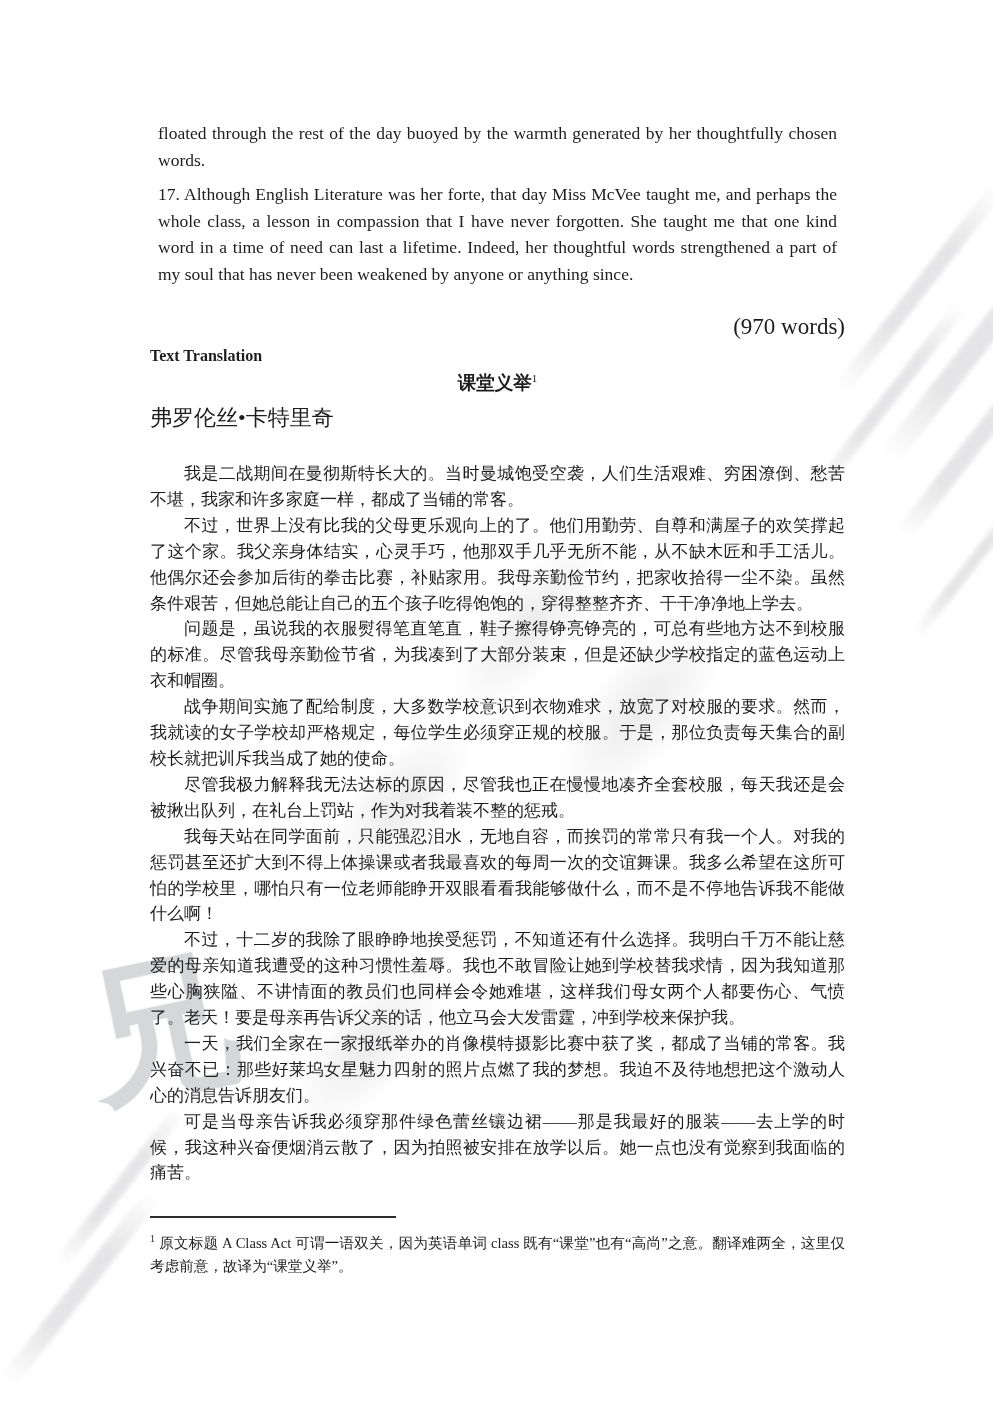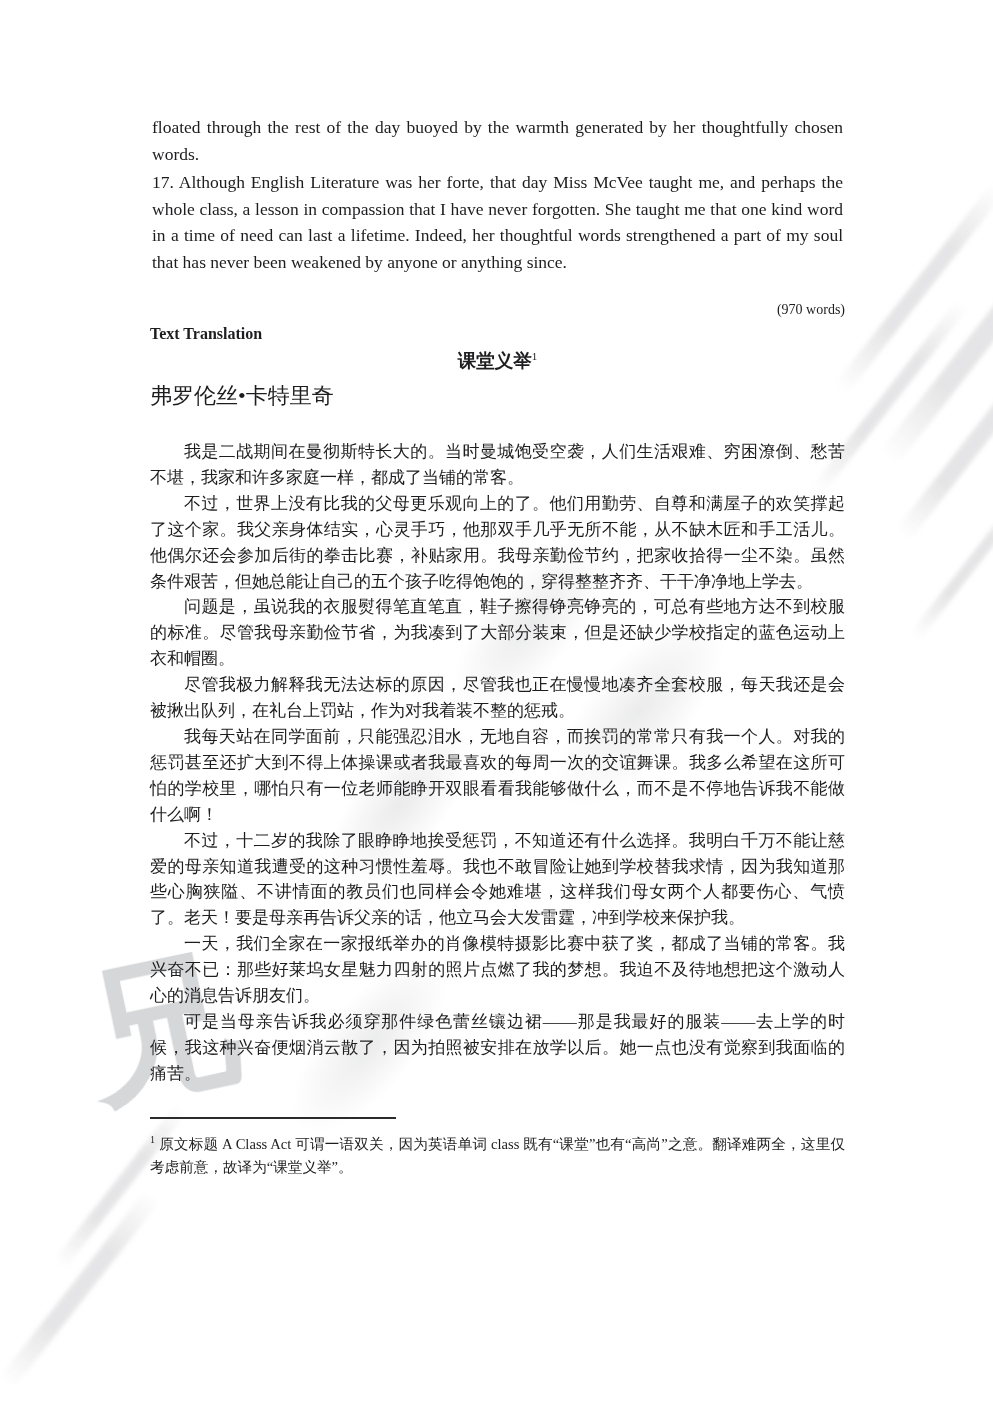--- a/index.html
+++ b/index.html
@@ -16,28 +16,28 @@
     font-family: "Liberation Serif", "DejaVu Serif", serif;
     color: #1d1d1f;
   }
   .content {
     position: relative;
     z-index: 2;
     padding: 112px 148px 0 150px;
   }
   
   .en-para {
-    margin: 2px;
+    margin: 8px;
     font-size: 17.5px;
     line-height: 26.5px;
     text-align: justify;
   }
   .word-count {
     margin-top: 27px;
-    font-size: 14px;
+    font-size: 23px;
     text-align: right;
   }
   
   .section-heading {
     margin: 7px 0 0 0;
     font-size: 16px;
     font-weight: bold;
   }
   .zh-title {
     margin: 5px 0 0 0;
@@ -145,20 +145,21 @@
       <h2 class="section-heading">Text Translation</h2>
 
       <h3 class="zh-title"><span>课堂义举</span><sup>1</sup></h3>
 
       <div class="zh-author">弗罗伦丝•卡特里奇</div>
 
       <div class="zh-body">
         <p class="zh-para">我是二战期间在曼彻斯特长大的。当时曼城饱受空袭，人们生活艰难、穷困潦倒、愁苦不堪，我家和许多家庭一样，都成了当铺的常客。</p>
         <p class="zh-para">不过，世界上没有比我的父母更乐观向上的了。他们用勤劳、自尊和满屋子的欢笑撑起了这个家。我父亲身体结实，心灵手巧，他那双手几乎无所不能，从不缺木匠和手工活儿。他偶尔还会参加后街的拳击比赛，补贴家用。我母亲勤俭节约，把家收拾得一尘不染。虽然条件艰苦，但她总能让自己的五个孩子吃得饱饱的，穿得整整齐齐、干干净净地上学去。</p>
         <p class="zh-para">问题是，虽说我的衣服熨得笔直笔直，鞋子擦得铮亮铮亮的，可总有些地方达不到校服的标准。尽管我母亲勤俭节省，为我凑到了大部分装束，但是还缺少学校指定的蓝色运动上衣和帽圈。</p>
+        <p class="zh-para">战争期间实施了配给制度，大多数学校意识到衣物难求，放宽了对校服的要求。然而，我就读的女子学校却严格规定，每位学生必须穿正规的校服。于是，那位负责每天集合的副校长就把训斥我当成了她的使命。</p>
         <p class="zh-para">尽管我极力解释我无法达标的原因，尽管我也正在慢慢地凑齐全套校服，每天我还是会被揪出队列，在礼台上罚站，作为对我着装不整的惩戒。</p>
         <p class="zh-para">我每天站在同学面前，只能强忍泪水，无地自容，而挨罚的常常只有我一个人。对我的惩罚甚至还扩大到不得上体操课或者我最喜欢的每周一次的交谊舞课。我多么希望在这所可怕的学校里，哪怕只有一位老师能睁开双眼看看我能够做什么，而不是不停地告诉我不能做什么啊！</p>
         <p class="zh-para">不过，十二岁的我除了眼睁睁地挨受惩罚，不知道还有什么选择。我明白千万不能让慈爱的母亲知道我遭受的这种习惯性羞辱。我也不敢冒险让她到学校替我求情，因为我知道那些心胸狭隘、不讲情面的教员们也同样会令她难堪，这样我们母女两个人都要伤心、气愤了。老天！要是母亲再告诉父亲的话，他立马会大发雷霆，冲到学校来保护我。</p>
         <p class="zh-para">一天，我们全家在一家报纸举办的肖像模特摄影比赛中获了奖，都成了当铺的常客。我兴奋不已：那些好莱坞女星魅力四射的照片点燃了我的梦想。我迫不及待地想把这个激动人心的消息告诉朋友们。</p>
         <p class="zh-para">可是当母亲告诉我必须穿那件绿色蕾丝镶边裙——那是我最好的服装——去上学的时候，我这种兴奋便烟消云散了，因为拍照被安排在放学以后。她一点也没有觉察到我面临的痛苦。</p>
       </div>
     </section>
 
     <section class="footnote">
       <hr class="footnote-rule">

